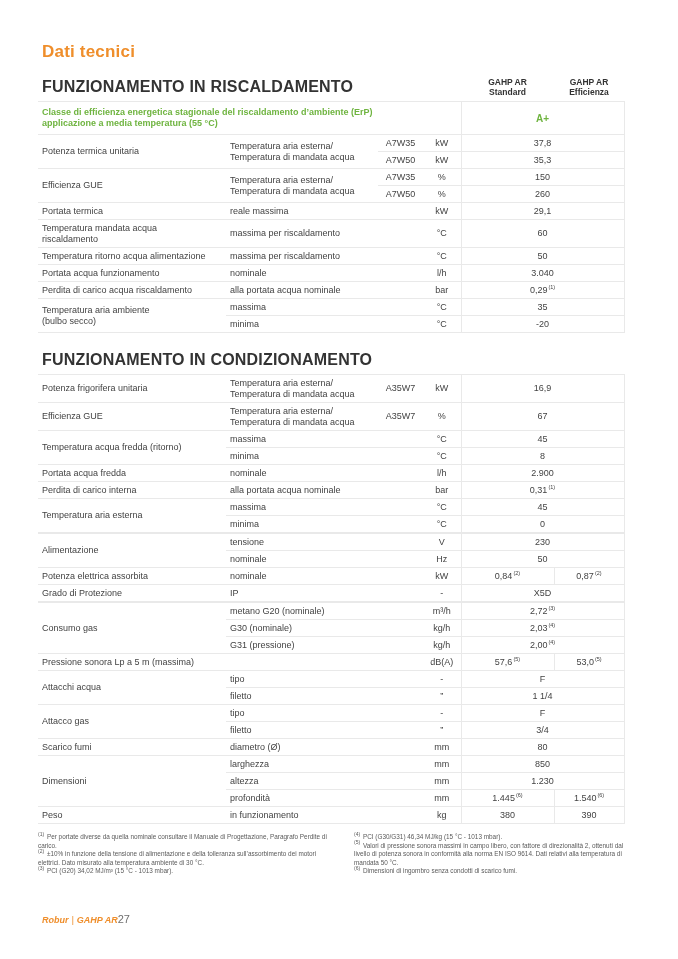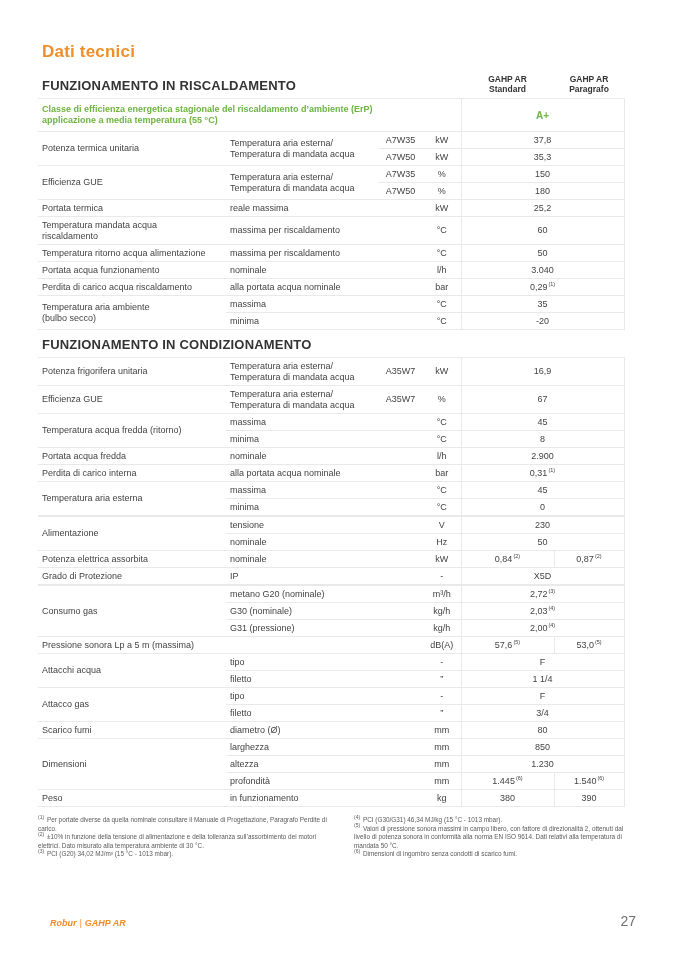--- a/index.html
+++ b/index.html
@@ -23,25 +23,25 @@
   h1.title{
     color:var(--orange);
     font-size:17px;
     font-weight:bold;
     letter-spacing:.2px;
     margin:0 0 6px 4px;
   }
   .sec-head{
     position:relative;
     width:586px;
-    margin-top:0;
+    margin-top:11px;
   }
   .sec-head.first{margin-top:4px;}
   .sec-title{
-    font-size:13px;
+    font-size:16px;
     font-weight:bold;
     color:var(--ink-strong);
     letter-spacing:.2px;
     padding:7px 0 5px 4px;
   }
   .sec-head.first .sec-title{padding-top:10px;}
   .colheads{
     position:absolute;
     right:0;bottom:4px;
     display:flex;
@@ -99,56 +99,55 @@
     gap:16px;
     margin-top:9px;
     width:600px;
   }
   .fn-col{font-size:6.4px;line-height:8.6px;color:#5a5a5a;}
   .fn-col.left{width:300px;}
   .fn-col.right{flex:1;}
   .fn sup{font-size:5px;margin-right:1px;margin-left:0;}
   .footer{
     position:absolute;
-    left:50px;
+    left:42px;
     right:42px;
     top:913px;
     display:flex;
-    justify-content:space-between;
     align-items:baseline;
   }
   .footer-brand{
     color:var(--orange);
     font-size:9px;
     font-weight:bold;
     font-style:italic;
   }
   .footer-brand .sep{padding:0 3px;font-weight:normal;}
   .page-number{
     color:var(--muted);
-    font-size:14px;
+    font-size:11px;
   }
 </style>
 </head>
 <body>
 
 <div class="page">
 
   <h1 class="title">Dati tecnici</h1>
 
   <div class="sec-head first">
     <div class="sec-title">FUNZIONAMENTO IN RISCALDAMENTO</div>
     <div class="colheads">
       <div class="colhead std">
         <div>GAHP AR</div>
         <div>Standard</div>
       </div>
       <div class="colhead sil">
         <div>GAHP AR</div>
-        <div>Paragrafo</div>
+        <div>Efficienza</div>
       </div>
     </div>
   </div>
   <table class="spec">
     <colgroup>
       <col class="w-name">
         <col class="w-desc">
         <col class="w-cond">
         <col class="w-unit">
         <col class="w-std">
@@ -174,28 +173,28 @@
         <tr>
           <td class="c-name" rowspan="2">Efficienza GUE</td>
           <td class="c-desc" rowspan="2">Temperatura aria esterna/<br>Temperatura di mandata acqua</td>
           <td class="c-cond">A7W35</td>
           <td class="c-unit">%</td>
           <td class="c-val c-end" colspan="2">150</td>
         </tr>
         <tr>
           <td class="c-cond">A7W50</td>
           <td class="c-unit">%</td>
-          <td class="c-val c-end" colspan="2">180</td>
+          <td class="c-val c-end" colspan="2">260</td>
         </tr>
         <tr>
           <td class="c-name">Portata termica</td>
           <td class="c-desc">reale massima</td>
           <td class="c-cond"></td>
           <td class="c-unit">kW</td>
-          <td class="c-val c-end" colspan="2">25,2</td>
+          <td class="c-val c-end" colspan="2">29,1</td>
         </tr>
         <tr>
           <td class="c-name">Temperatura mandata acqua<br>riscaldamento</td>
           <td class="c-desc">massima per riscaldamento</td>
           <td class="c-cond"></td>
           <td class="c-unit">°C</td>
           <td class="c-val c-end" colspan="2">60</td>
         </tr>
         <tr>
           <td class="c-name">Temperatura ritorno acqua alimentazione</td>

